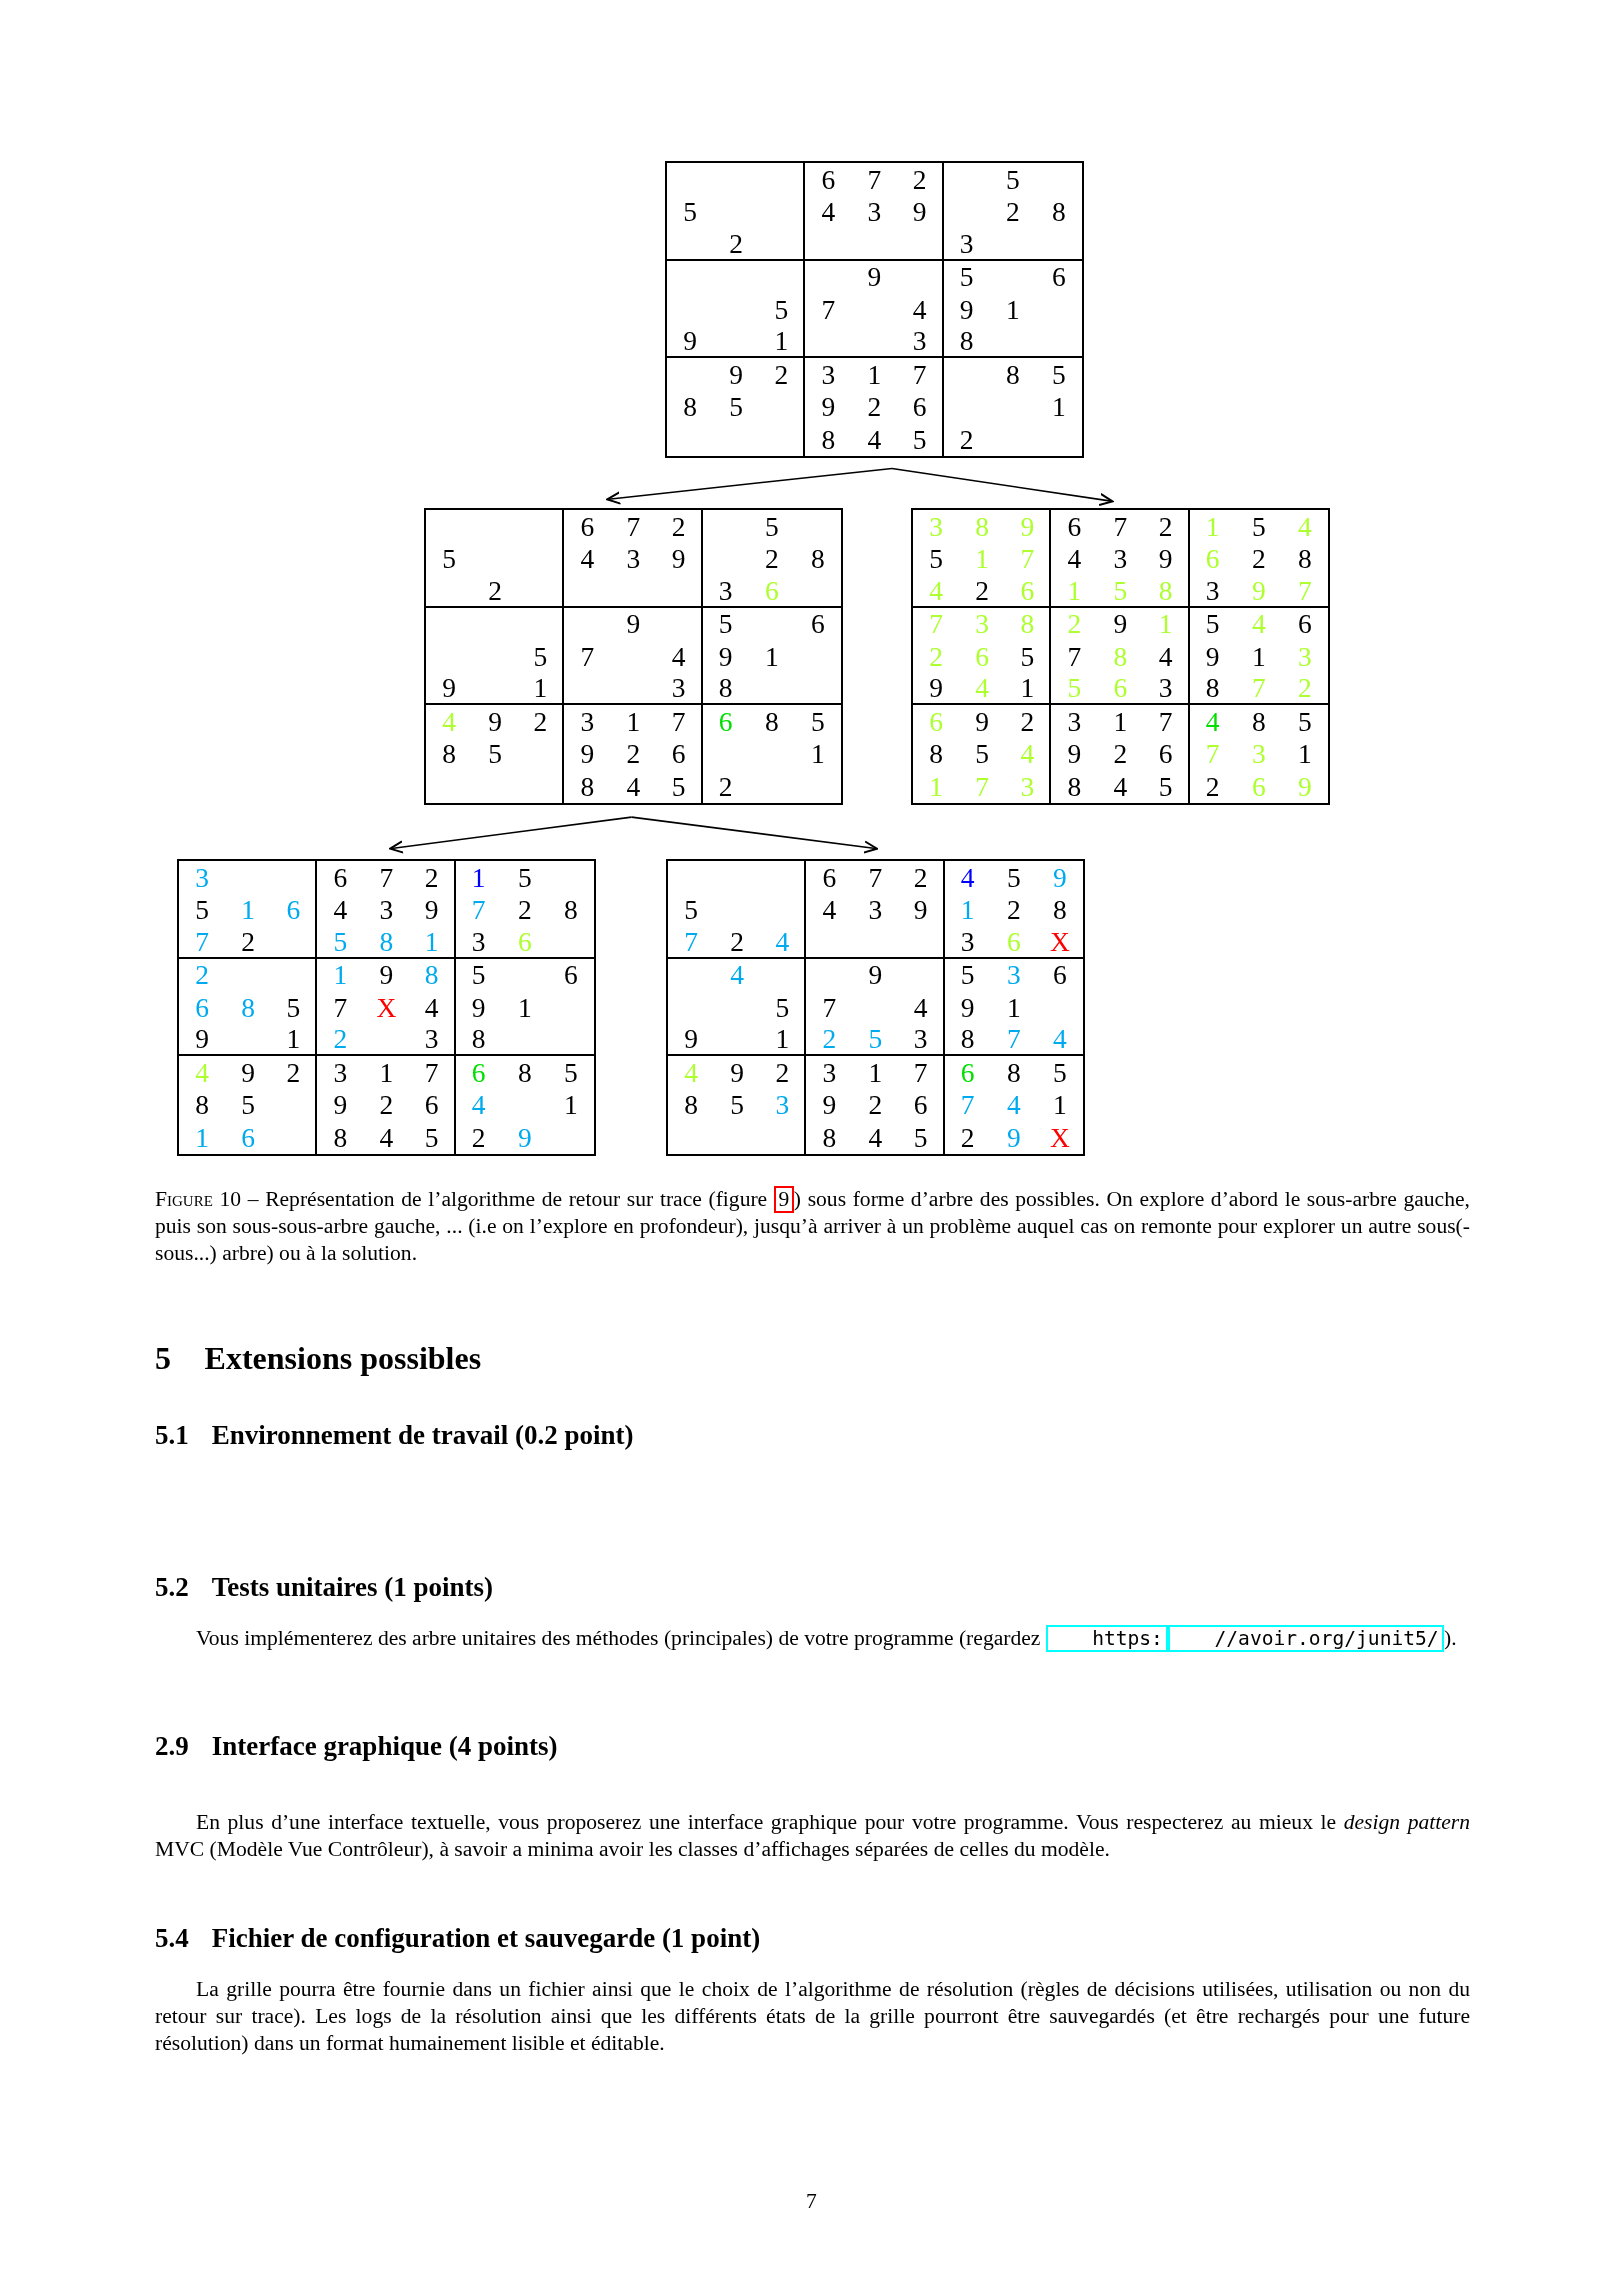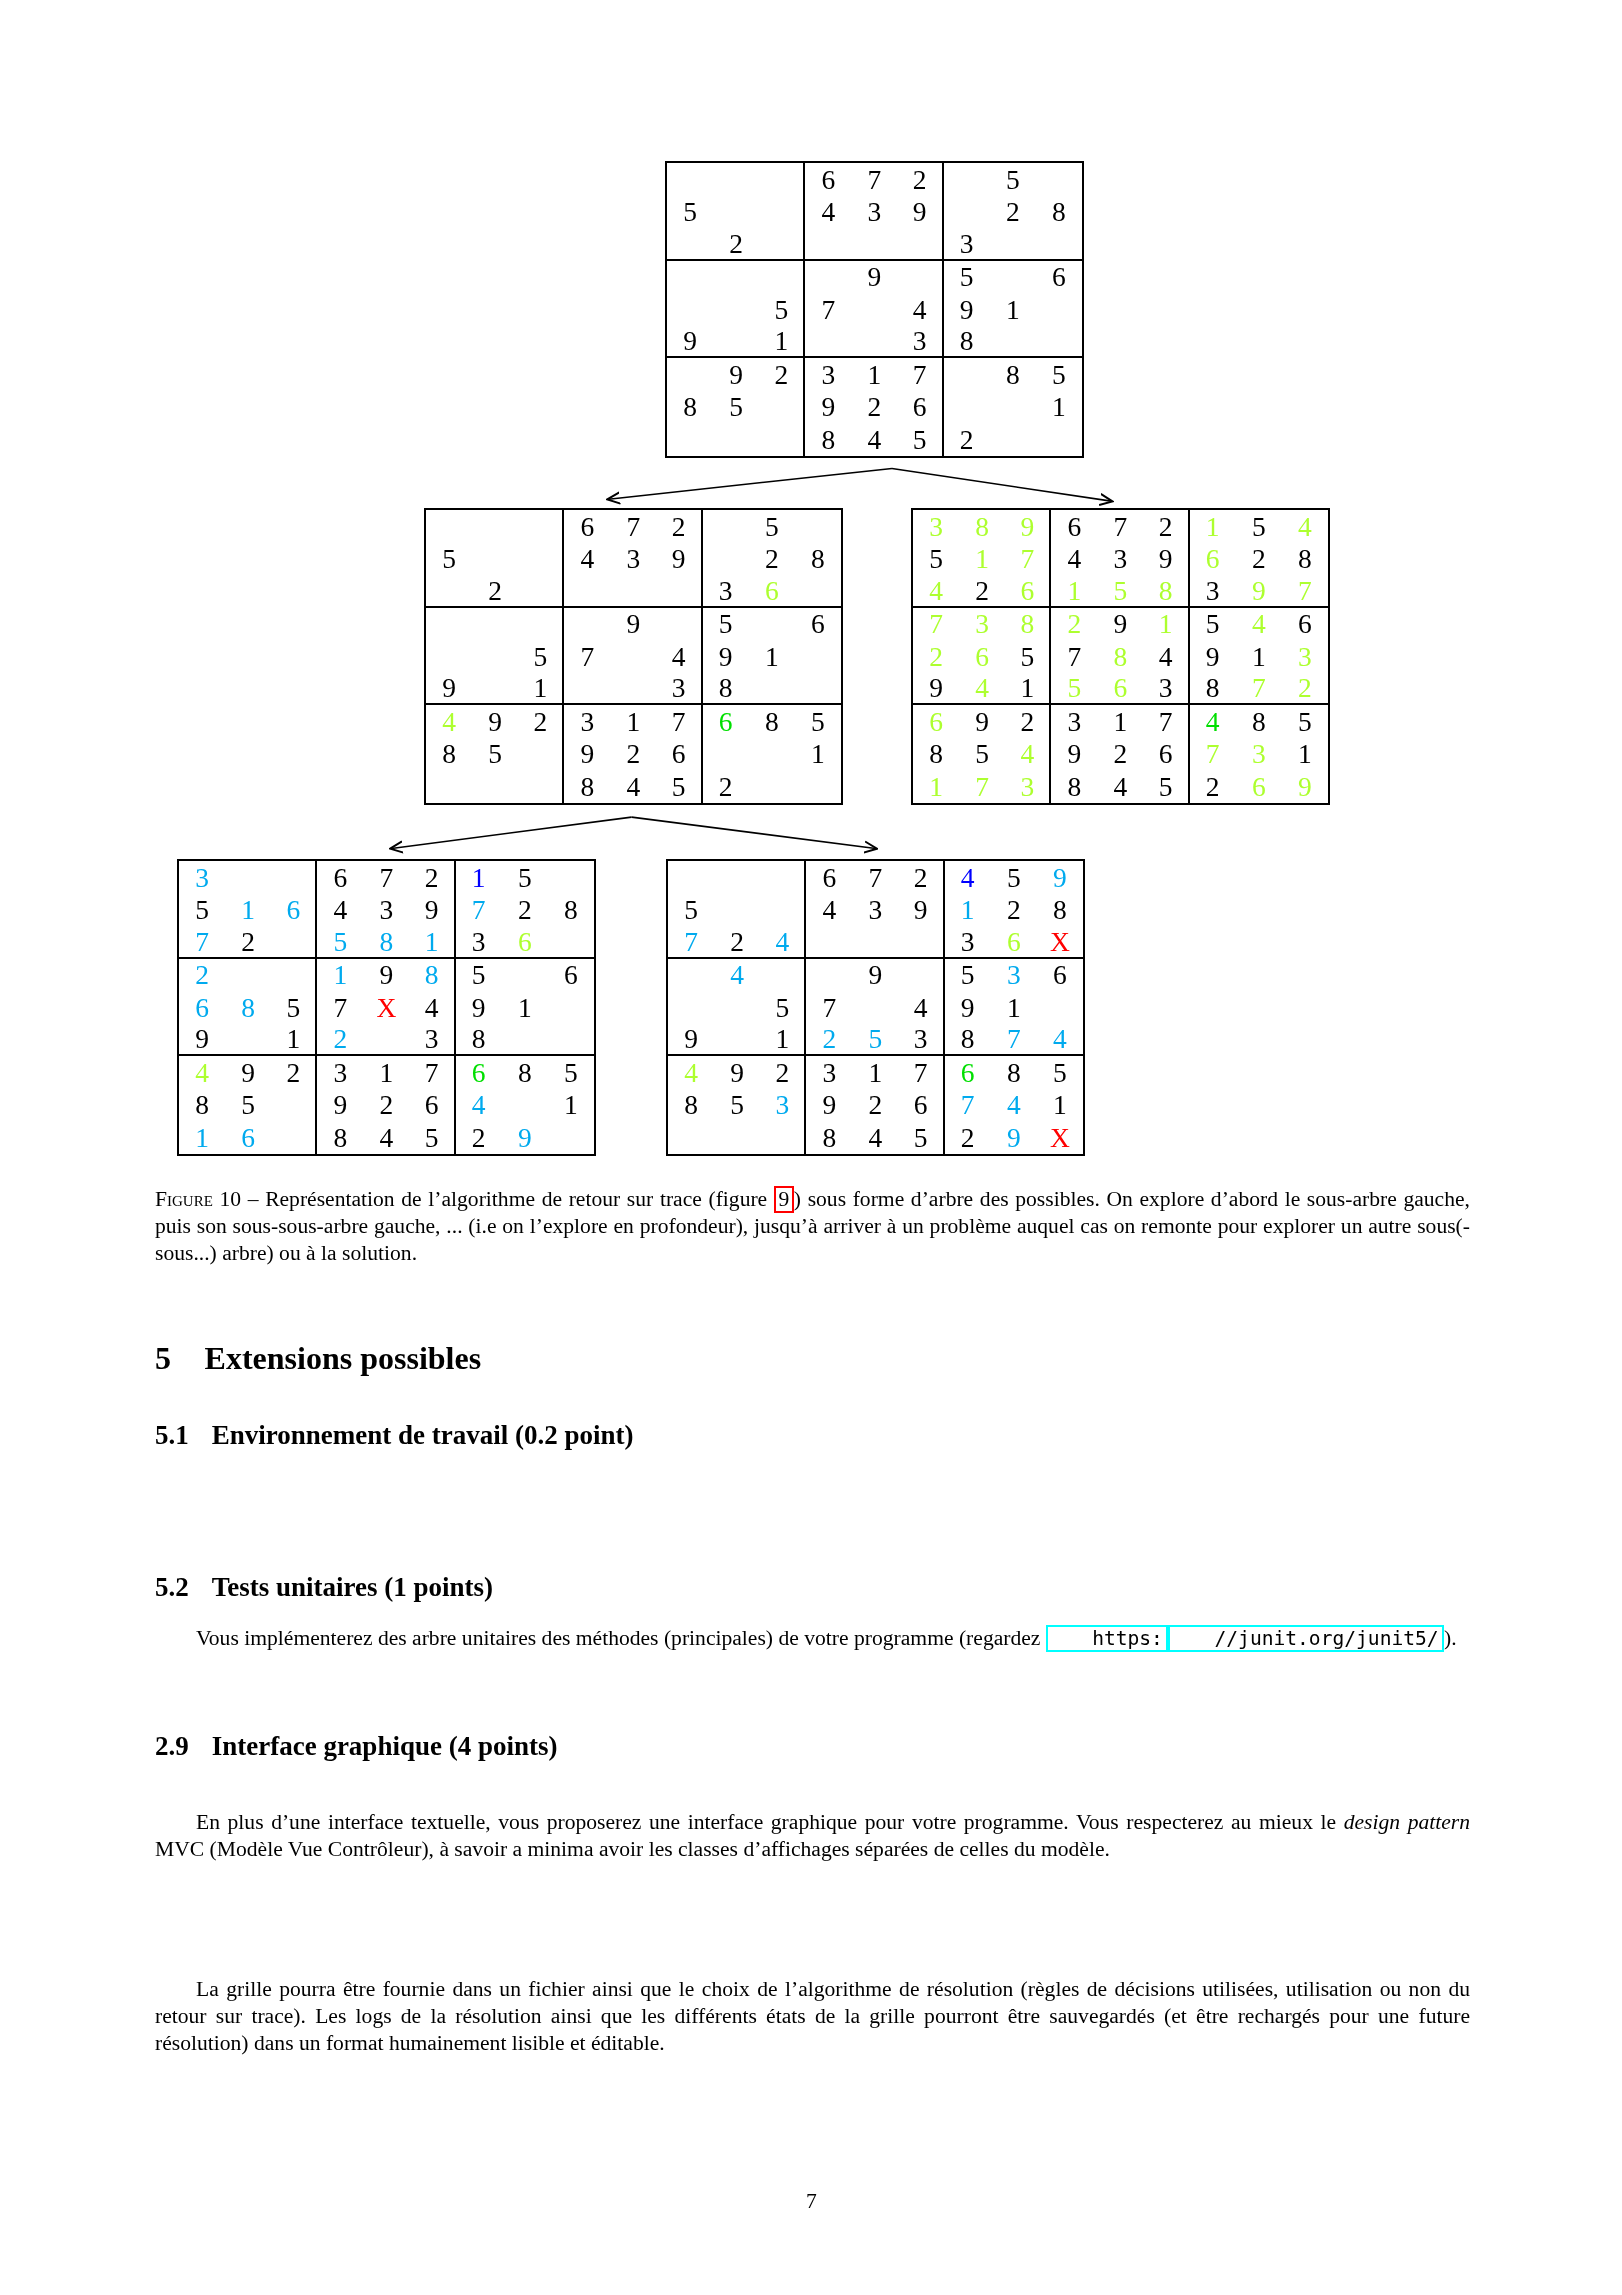--- a/index.html
+++ b/index.html
@@ -488,28 +488,31 @@
   </h1>
 
   <h2 class="h-sub" style="top:1420px;">
     <span class="num">5.1</span><span>Environnement de travail (0.2 point)</span>
   </h2>
 
   <h2 class="h-sub" style="top:1572px;">
     <span class="num">5.2</span><span>Tests unitaires (1 points)</span>
   </h2>
   <p class="txt indent" style="top:1625px;">
-    <span>Vous implémenterez des arbre unitaires des méthodes (principales) de votre programme (regardez </span><a href="#" class="urlbox">https:</a><a href="#" class="urlbox">//junit.org/junit5/</a><span>).</span>
+    <span>Vous implémenterez des arbre unitaires des méthodes (principales) de votre programme (regardez </span><a href="#" class="urlbox">https:</a><a href="#" class="urlbox">//avoir.org/junit5/</a><span>).</span>
   </p>
 
   <h2 class="h-sub" style="top:1731px;">
     <span class="num">2.9</span><span>Interface graphique (4 points)</span>
   </h2>
   <p class="txt indent" style="top:1785px;margin-top:24px;">
     <span>En plus d’une interface textuelle, vous proposerez une interface graphique pour votre programme. Vous respecterez au mieux le </span><span class="it">design pattern</span><span> MVC (Modèle Vue Contrôleur), à savoir a minima avoir les classes d’affichages séparées de celles du modèle.</span>
   </p>
 
+  <h2 class="h-sub" style="top:1923px;">
+    <span class="num">5.4</span><span>Fichier de configuration et sauvegarde (1 point)</span>
+  </h2>
   <p class="txt indent" style="top:1976px;">La grille pourra être fournie dans un fichier ainsi que le choix de l’algorithme de résolution (règles de décisions utilisées, utilisation ou non du retour sur trace). Les logs de la résolution ainsi que les différents états de la grille pourront être sauvegardés (et être rechargés pour une future résolution) dans un format humainement lisible et éditable.</p>
 
   <div class="pageno">7</div>
 
 </div>
 
 
 </body></html>

